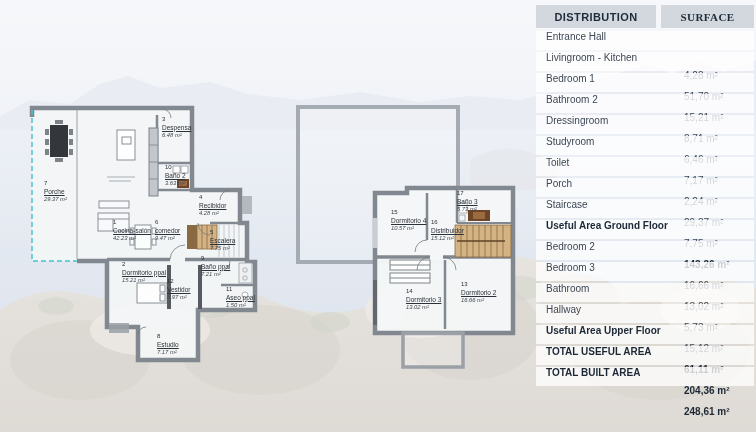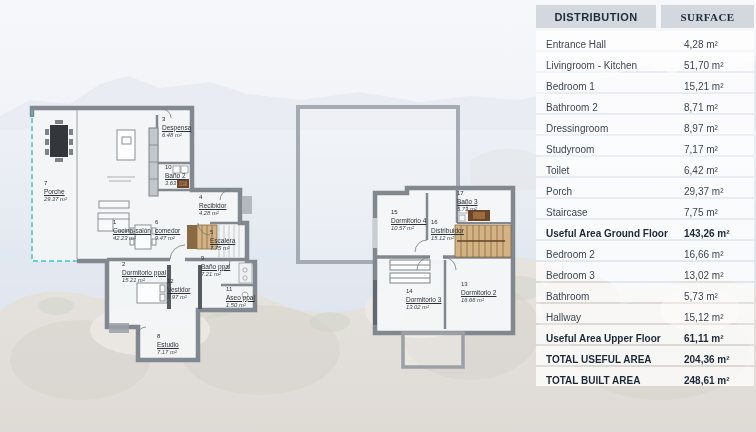--- a/index.html
+++ b/index.html
@@ -18,23 +18,23 @@
   .rlabel .rname{font-size:6.5px;text-decoration:underline;white-space:nowrap;}
   .rlabel .rarea{font-size:5.8px;font-style:italic;color:#41474e;white-space:nowrap;}
   
   #tbl{position:absolute;left:536px;top:5px;width:218px;z-index:10;}
   .thead{display:flex;height:23px;margin-bottom:3px;}
   .th{background:#d3d8de;color:#1d2b3a;font-weight:bold;font-size:11px;
       letter-spacing:.4px;display:flex;align-items:center;justify-content:center;}
   .th-dist{width:120px;margin-right:5px;}
   .th-surf{flex:1;font-family:Liberation Serif, serif;}
   .trow{position:relative;height:19px;margin-bottom:2px;background:rgba(255,255,255,.78);
-        font-size:10px;color:#3c4754;display:flex;align-items:flex-end;}
+        font-size:10px;color:#3c4754;display:flex;align-items:flex-start;}
   .trow .lbl{padding-left:10px;white-space:nowrap;}
-  .trow .val{position:absolute;left:148px;white-space:nowrap;}
+  .trow .val{position:absolute;left:148px;white-space:nowrap;margin-top:39px;}
   .trow.bold{font-weight:bold;color:#1c2836;}
 </style>
 </head>
 <body>
 
 <svg id="bg" width="756" height="432" viewBox="0 0 756 432">
   <defs>
     <linearGradient id="seaGrad" x1="0" y1="0" x2="0" y2="1">
       <stop offset="0" stop-color="#e6ebf3"></stop>
         <stop offset="1" stop-color="#cfd8e5"></stop>
@@ -338,29 +338,29 @@
       <div class="trow">
         <div class="lbl">Bedroom 1</div>
         <div class="val">15,21 m²</div>
       </div>
       <div class="trow">
         <div class="lbl">Bathroom 2</div>
         <div class="val">8,71 m²</div>
       </div>
       <div class="trow">
         <div class="lbl">Dressingroom</div>
-        <div class="val">8,97 m²</div>
+        <div class="val">6,46 m²</div>
       </div>
       <div class="trow">
         <div class="lbl">Studyroom</div>
         <div class="val">7,17 m²</div>
       </div>
       <div class="trow">
         <div class="lbl">Toilet</div>
-        <div class="val">6,42 m²</div>
+        <div class="val">2,24 m²</div>
       </div>
       <div class="trow">
         <div class="lbl">Porch</div>
         <div class="val">29,37 m²</div>
       </div>
       <div class="trow">
         <div class="lbl">Staircase</div>
         <div class="val">7,75 m²</div>
       </div>
       <div class="trow bold">

